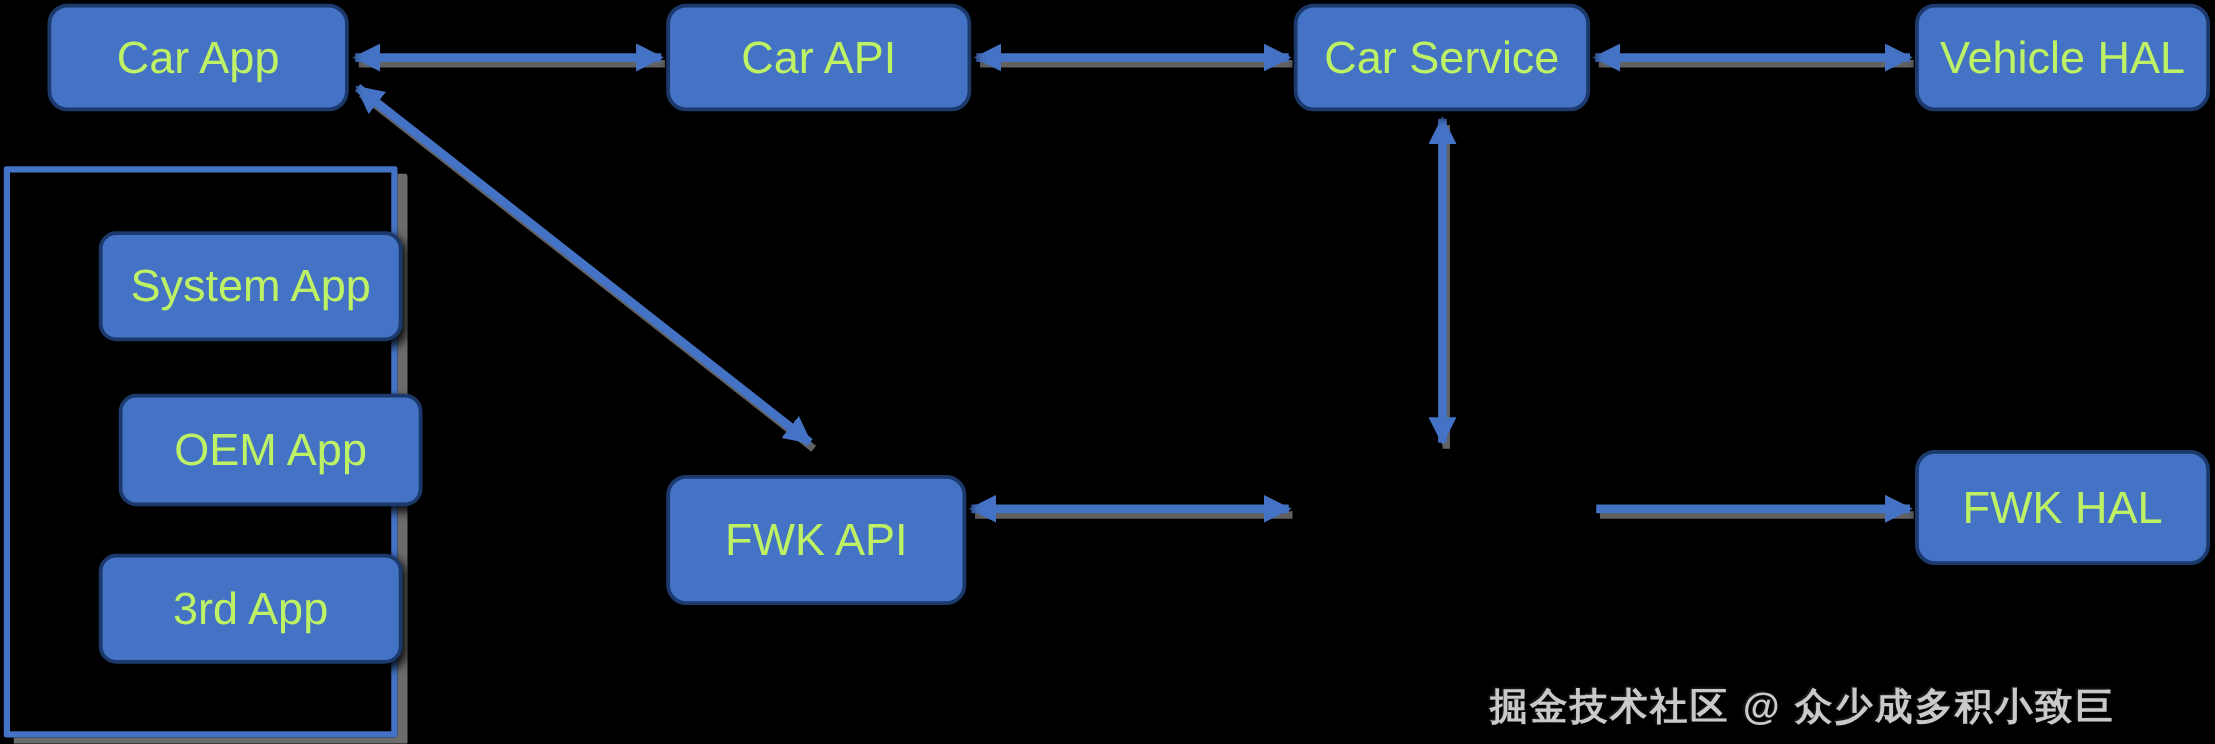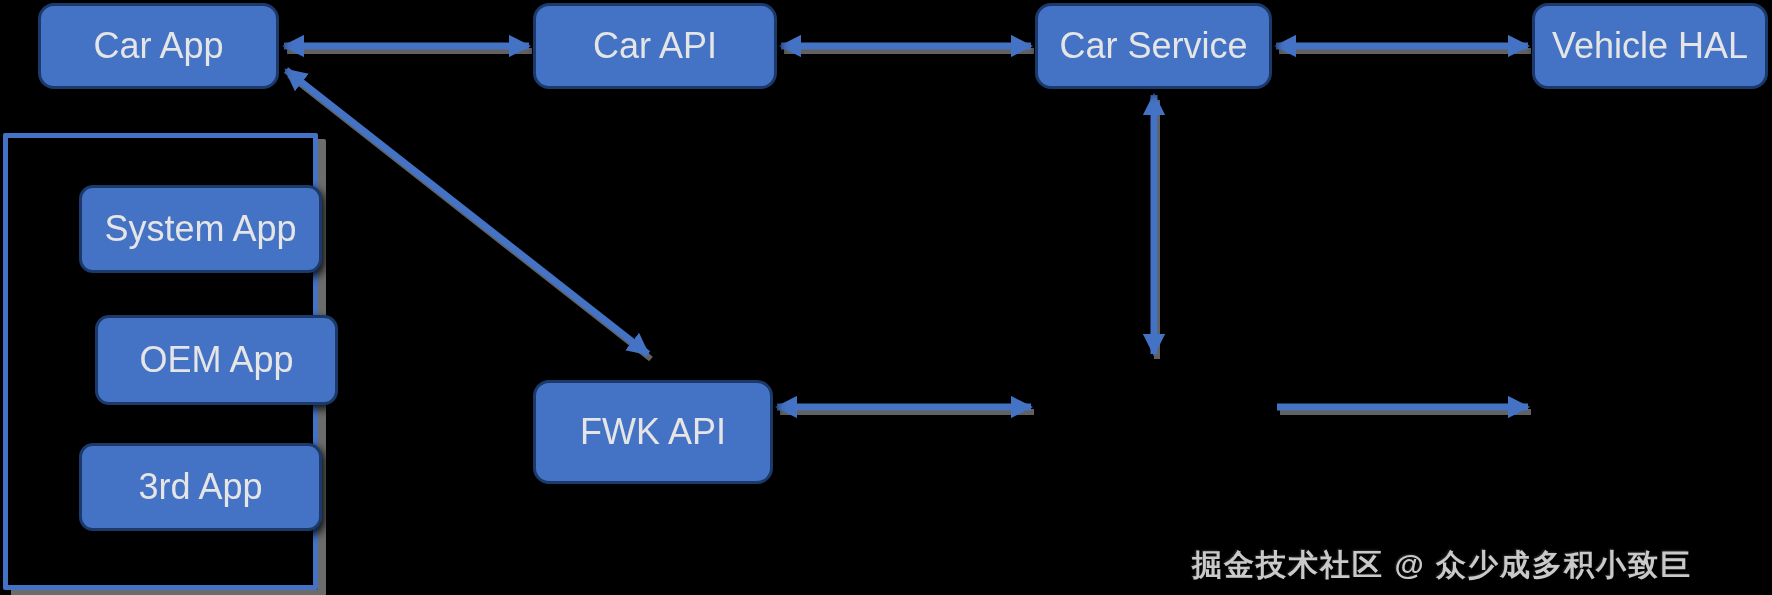--- a/index.html
+++ b/index.html
@@ -6,21 +6,21 @@
   .stage{
     position:relative;width:1772px;height:595px;background:#000;overflow:hidden;
     font-family:"Liberation Sans","DejaVu Sans",sans-serif;
   }
   .edges{position:absolute;left:0;top:0;z-index:1;}
   .node{
     position:absolute;z-index:2;
     background:#4472c4;
     border:3px solid #1b3a6b;
     border-radius:16px;
-    color:#e5e5e5;
+    color:#bef264;
     display:flex;align-items:center;justify-content:center;
     font-size:36px;line-height:1.22;text-align:center;
     box-shadow:3px 4px 8px rgba(0,0,0,0.85);
     box-sizing:border-box;
   }
   .node .force-wrap{display:inline-block;width:150px;text-align:center;}
   .group-box{
     position:absolute;z-index:2;
     border:5px solid #4472c4;border-radius:2px;
     box-shadow:8px 6px 0 rgba(127,127,127,0.85);
@@ -66,20 +66,21 @@
       <line x1="1277" y1="407" x2="1528" y2="407" marker-end="url(#ah)"></line>
     </g>
   </svg>
 
   <div class="node" style="left:38px;top:3px;width:241px;height:86px">Car App</div>
   <div class="node" style="left:533px;top:3px;width:244px;height:86px">Car API</div>
   <div class="node" style="left:1035px;top:3px;width:237px;height:86px">Car Service</div>
   <div class="node" style="left:1532px;top:3px;width:236px;height:86px">Vehicle HAL</div>
 
   <div class="node" style="left:533px;top:380px;width:240px;height:104px">FWK API</div>
+  <div class="node" style="left:1532px;top:360px;width:236px;height:92px">FWK HAL</div>
 
   <div class="group-box" style="left:3px;top:133px;width:315px;height:457px"></div>
 
   <div class="node app-node" style="left:35px;top:185px;width:243px;height:88px">System App</div>
   <div class="node app-node" style="left:51px;top:315px;width:243px;height:90px">OEM App</div>
   <div class="node app-node" style="left:35px;top:443px;width:243px;height:88px">3rd App</div>
 
   <div class="watermark" style="right:80px;top:545px">掘金技术社区 @ 众少成多积小致巨</div>
 
 </div>

